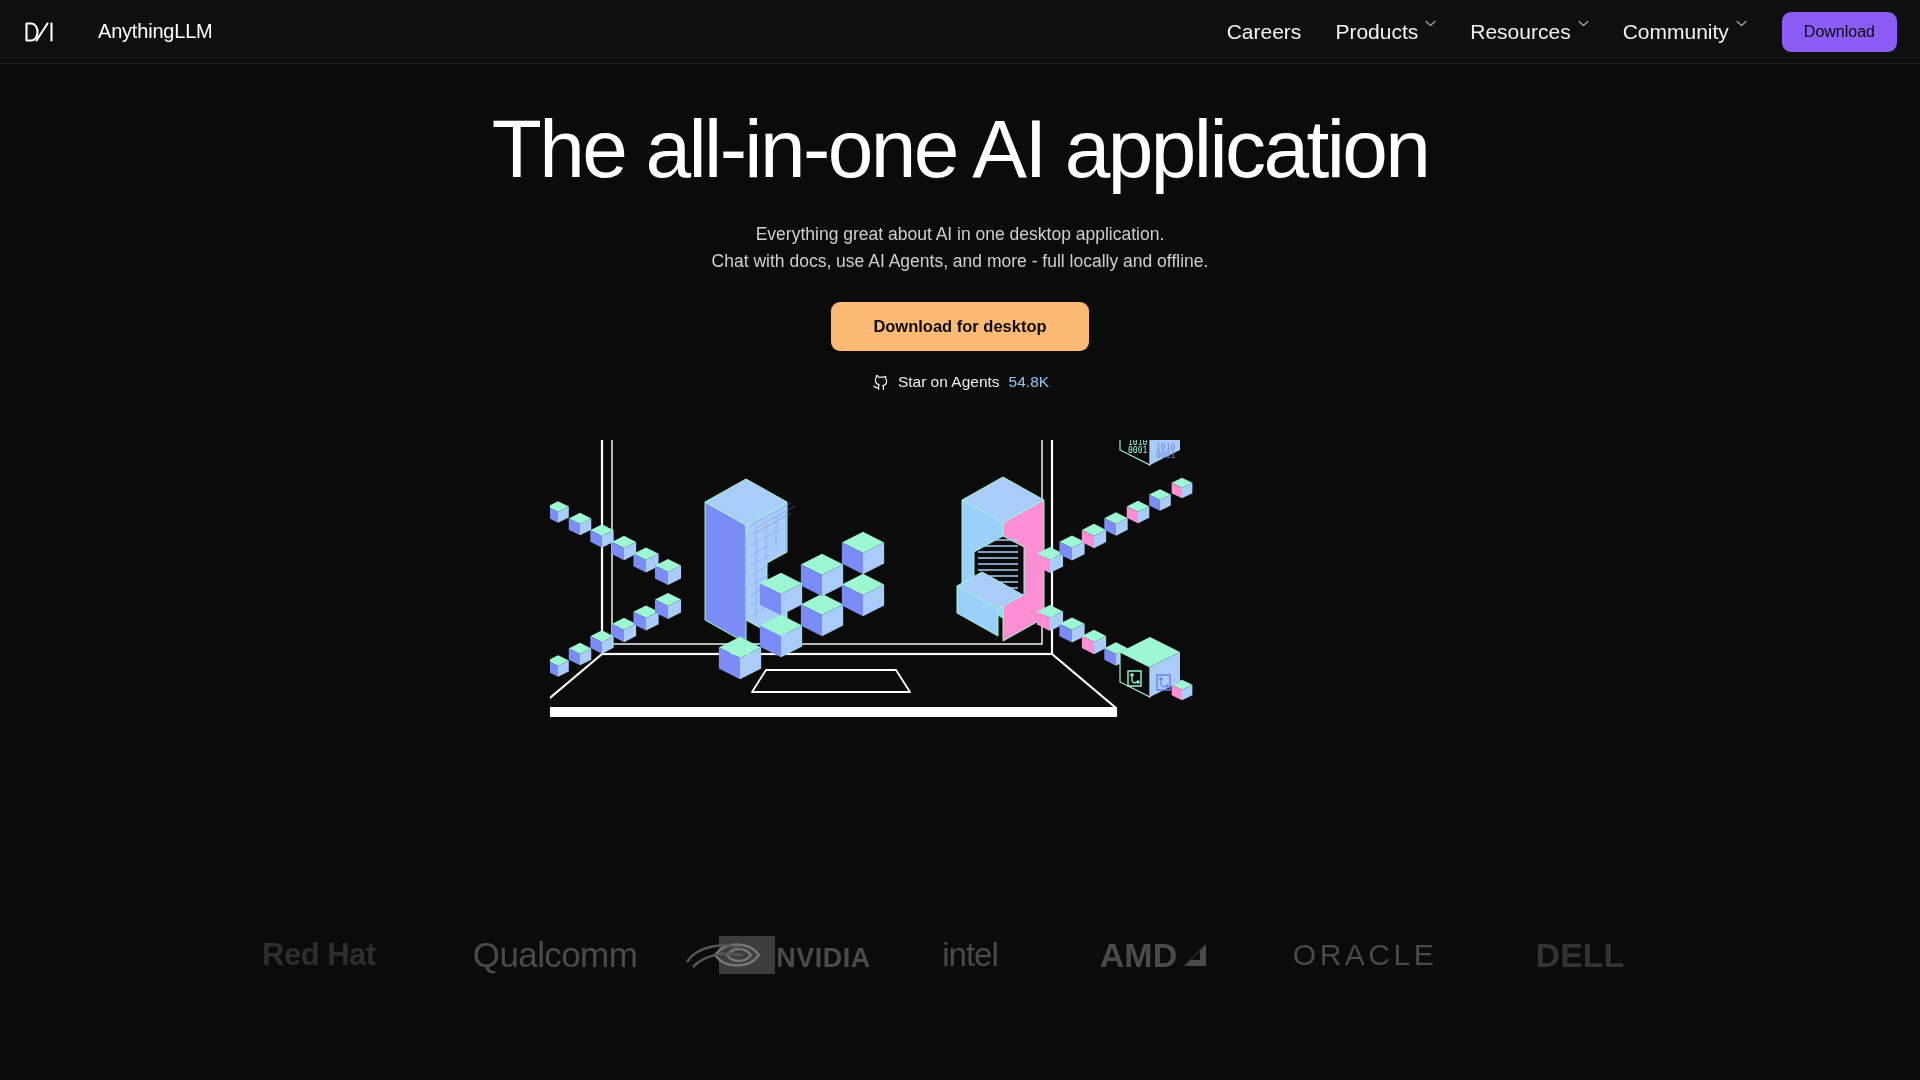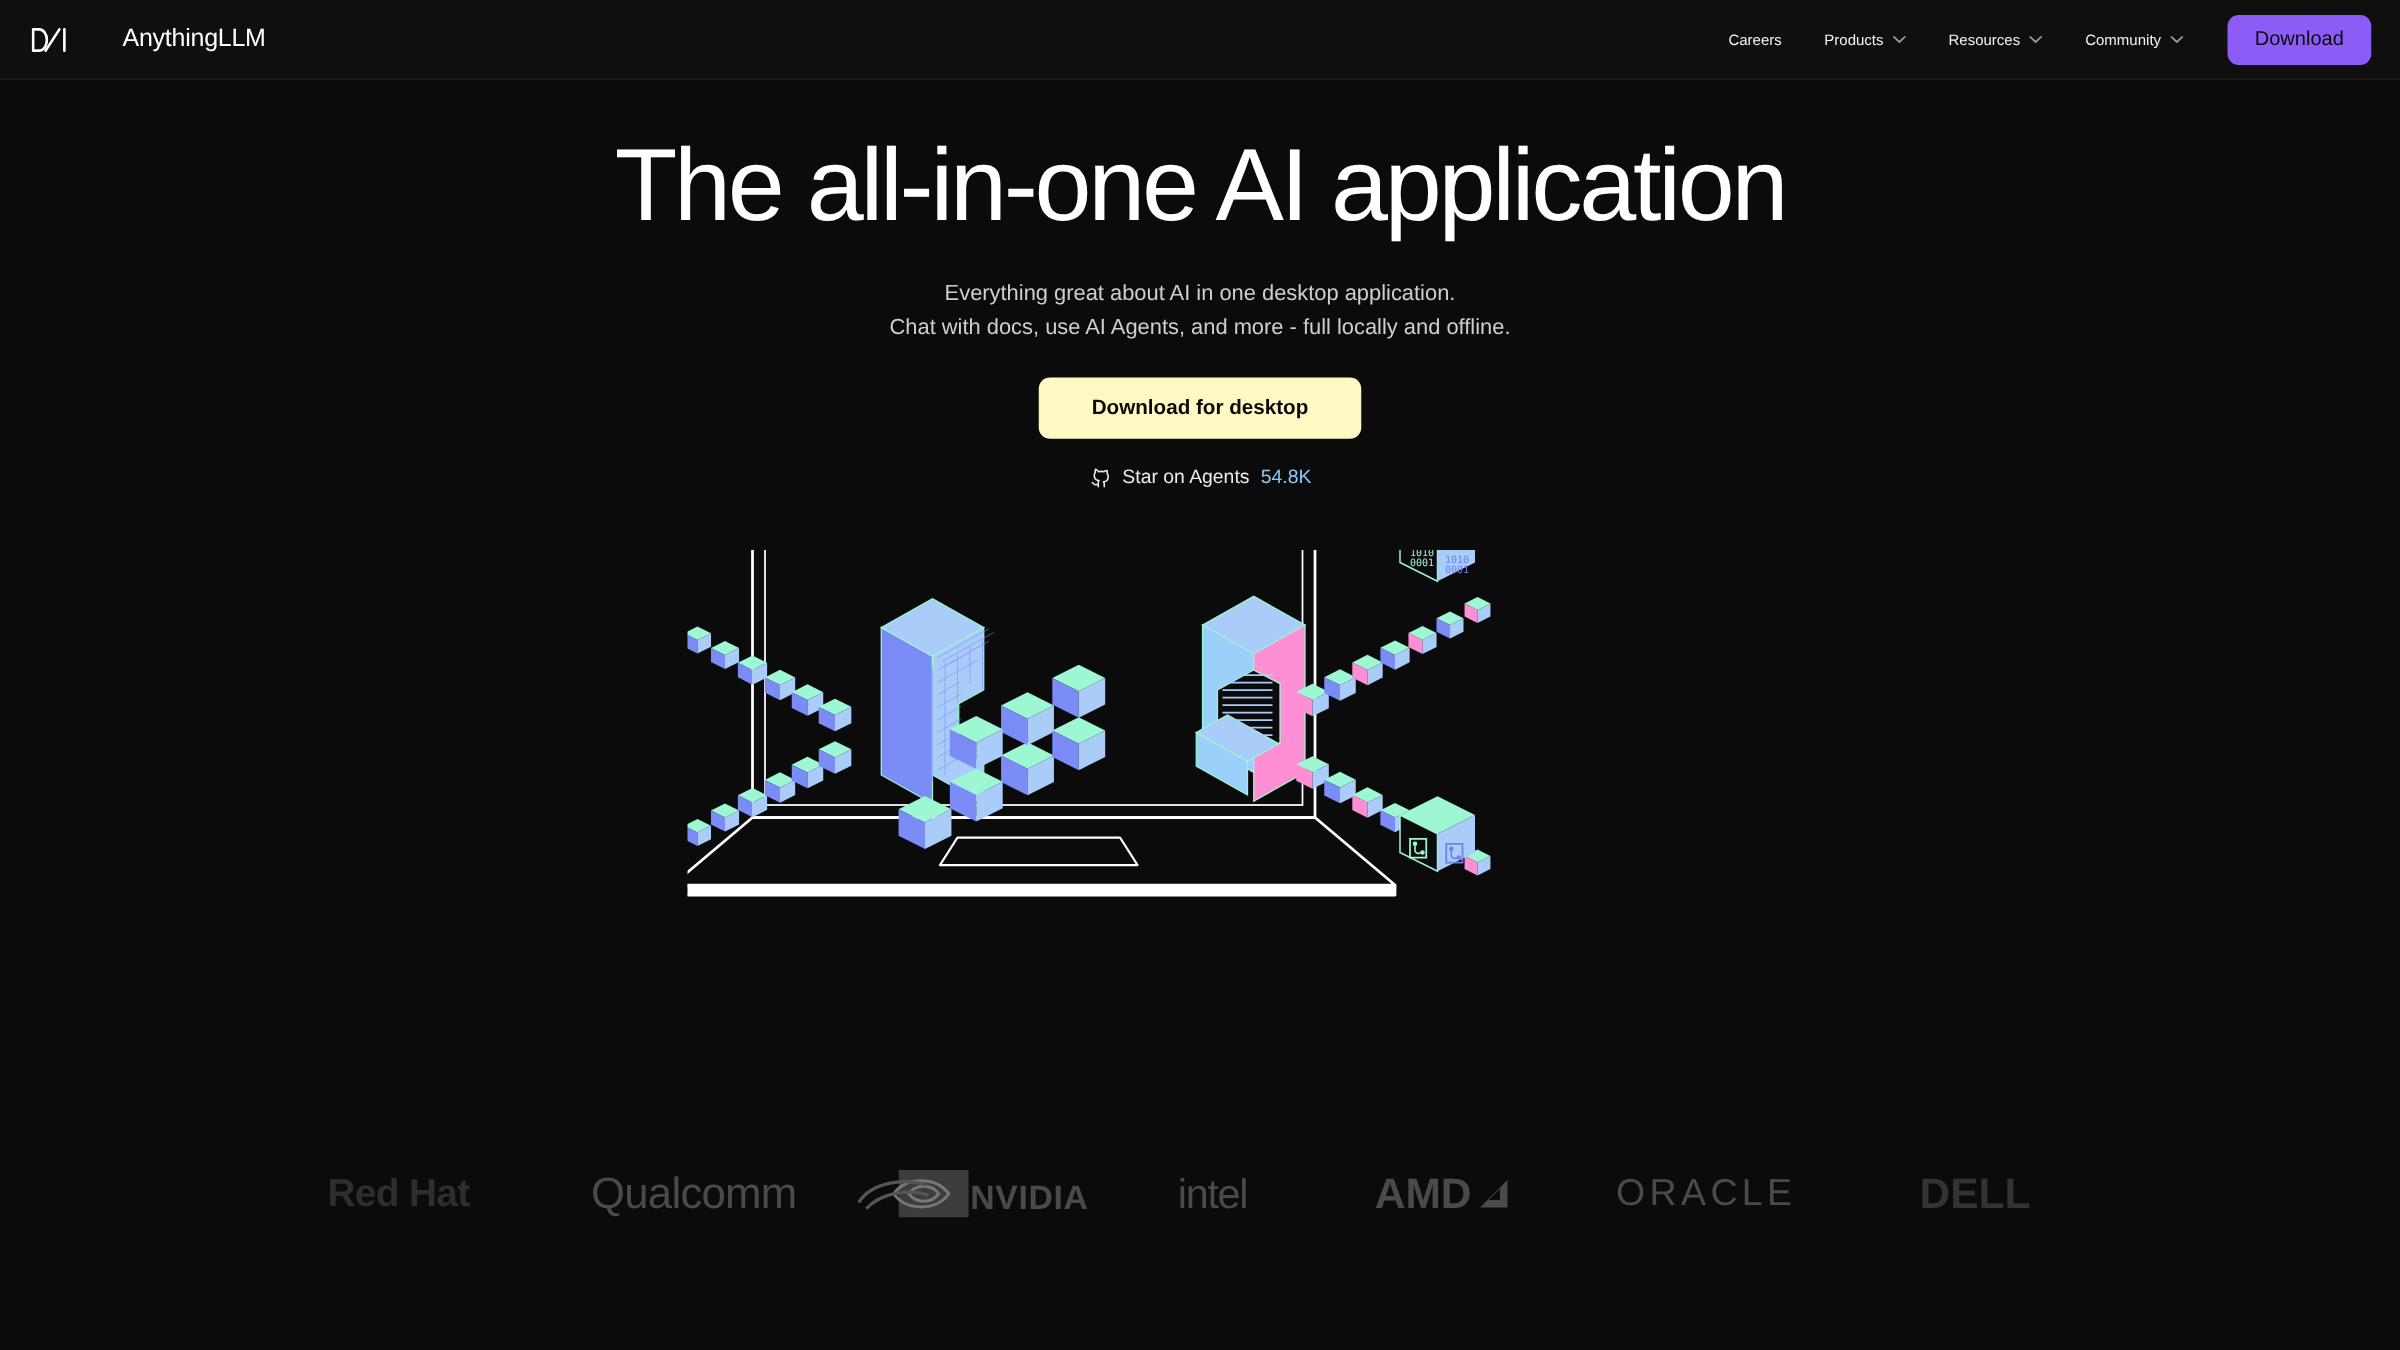--- a/index.html
+++ b/index.html
@@ -25,22 +25,22 @@
   }
   .brand-mark { width:28px; height:20px; display:block; }
   .brand-name {
     color:#FFFFFF; font-size:20px; letter-spacing:-0.2px; font-weight:400;margin-left:34px;
   }
   .nav-right {
     margin-left:auto; margin-right:23px;
     display:flex; align-items:center; gap:0;
   }
   .nav-link {
-    color:#F2F2F2; font-size:12px; font-weight:400;
-    padding:8px 17px; display:flex; align-items:center; gap:7px;
+    color:#F2F2F2; font-size:21px; font-weight:400;
+    padding:8px 17px; display:flex; gap:7px;
     white-space:nowrap; cursor:pointer;
   }
   .chev { width:11px; height:7px; display:block; opacity:.75; }
   .download-btn {
     margin-left:18px;
     background:#8b5cf6; color:#0B0B0B;
     font-size:16px; font-weight:500;
     border:none; border-radius:9px;
     padding:11px 22px; cursor:pointer;
     font-family:"Liberation Sans", sans-serif;
@@ -54,21 +54,21 @@
     color:#FFFFFF;
     font-size:82px; line-height:1.05;
     font-weight:400; letter-spacing:-2.6px;
   }
   .sub {
     margin-top:29px;
     color:#CFCFCF; font-size:17.5px; line-height:1.55; font-weight:400;
   }
   .cta-wrap { margin-top:27px; }
   .cta {
-    background:#fef9c3; color:#0B0B0B;
+    background:#fdba74; color:#0B0B0B;
     font-size:16.5px; font-weight:600;
     border:none; border-radius:9px;
     padding:15px 42px; cursor:pointer;
     font-family:"Liberation Sans", sans-serif;
   }
   .gh {
     margin-top:22px;
     display:inline-flex; align-items:center; gap:9px;
     cursor:pointer;
   }

